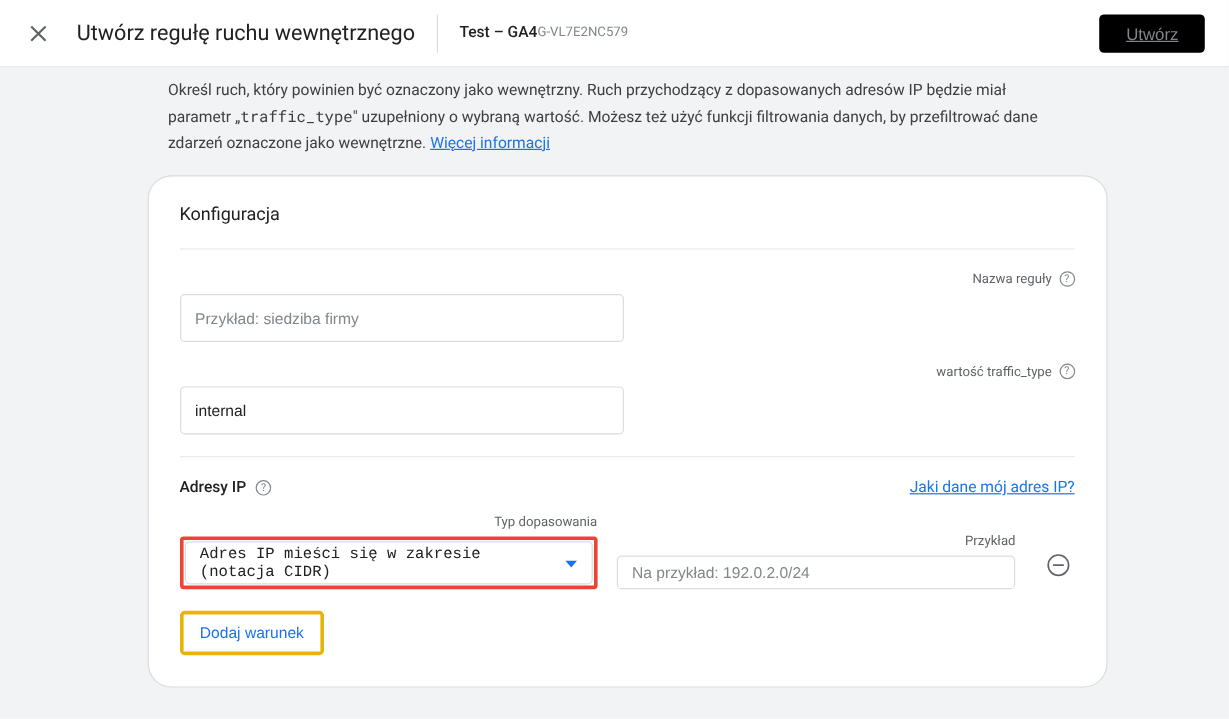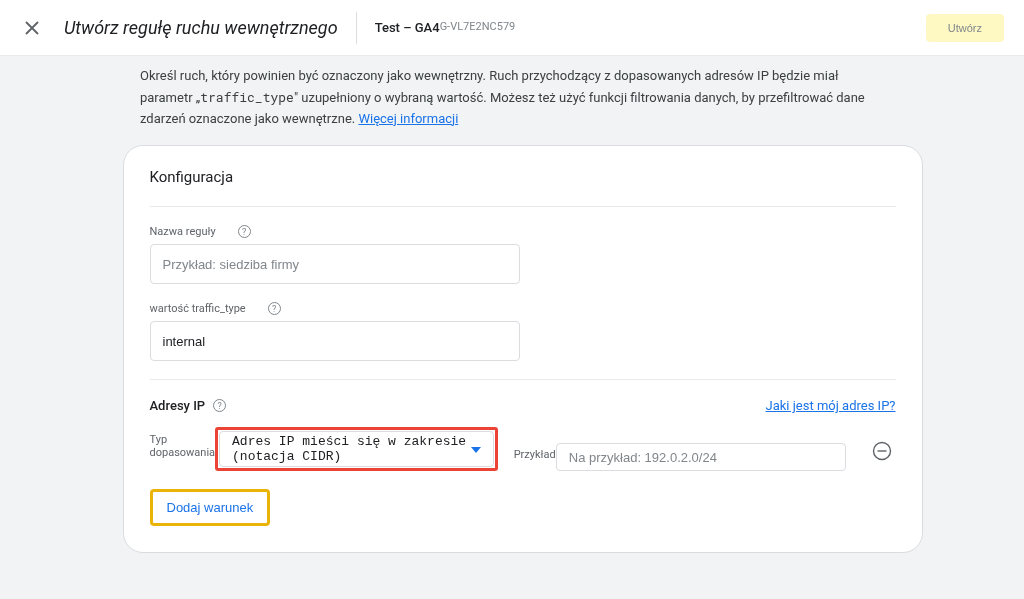--- a/index.html
+++ b/index.html
@@ -1,52 +1,52 @@
 <!DOCTYPE html>
 <html><head>
   <meta charset="utf-8">
   <style>
     * { margin: 0; padding: 0; box-sizing: border-box; }
     body { font-family: 'Google Sans', Roboto, Arial, sans-serif; background: #f1f3f4; color: #202124; width: 1024px; height: 599px; overflow: hidden; }
 
     .header { background: #fff; height: 56px; display: flex; align-items: center; padding: 0 20px; border-bottom: 1px solid #e8eaed; }
     .close-btn { width: 24px; height: 24px; display: flex; align-items: center; justify-content: center; cursor: pointer; margin-right: 20px; color: #5f6368; }
     .close-btn svg { width: 14px; height: 14px; }
-    .header-title { font-size: 18px; font-weight: 400; color: #202124; font-style: italic; }
+    .header-title { font-size: 18px; font-weight: 400; color: #202124; }
     .header-divider { width: 1px; height: 32px; background: #dadce0; margin: 0 18px; }
     .header-info { display: flex; flex-direction: row; }
     .header-info-title { font-size: 13px; font-weight: 500; color: #202124; }
     .header-info-sub { font-size: 11px; color: #80868b; }
-    .create-btn { margin-left: auto; background: #fef9c3; color: #80868b; border: none; padding: 8px 22px; font-size: 11px; border-radius: 4px; cursor: pointer; font-weight: 500; }
+    .create-btn { margin-left: auto; background: #000000; color: #80868b; border: none; padding: 8px 22px; font-size: 14px; border-radius: 4px; cursor: pointer; font-weight: 500; text-decoration: underline; }
 
     .content { padding: 10px 0 0 0; display: flex; flex-direction: column; align-items: center; }
 
     .description { max-width: 800px; padding: 0 28px 16px 28px; font-size: 13px; color: #3c4043; line-height: 1.6; }
     .description .code { font-family: 'Roboto Mono', monospace; }
     .description .link { color: #1a73e8; text-decoration: underline; cursor: pointer; }
 
     .card { background: #fff; border: 1px solid #dadce0; border-radius: 20px; width: 800px; padding: 22px 26px 26px 26px; margin-left: 21px; }
     .card-title { font-size: 15px; font-weight: 400; color: #202124; margin-bottom: 20px; }
 
     .hr { border: none; border-top: 1px solid #e8eaed; margin: 0 0 18px 0; }
 
-    .field-label { font-size: 11px; color: #5f6368; margin-bottom: 6px; display: flex; align-items: center; gap: 22px; }
+    .field-label { font-size: 11px; color: #5f6368; margin-bottom: 6px; display: flex; align-items: center; gap: 6px; justify-content: flex-end; }
     .help-icon { width: 13px; height: 13px; border: 1px solid #80868b; border-radius: 50%; display: inline-flex; align-items: center; justify-content: center; font-size: 9px; color: #80868b; }
 
     .text-input { width: 370px; height: 40px; border: 1px solid #dadce0; border-radius: 4px; padding: 0 12px; font-size: 13px; color: #202124; outline: none; }
     .text-input::placeholder { color: #80868b; }
     .field-group { margin-bottom: 18px; }
 
     .section-header { display: flex; align-items: center; justify-content: space-between; margin-bottom: 14px; }
     .section-title-row { display: flex; align-items: center; gap: 8px; }
     .section-title { font-size: 13px; font-weight: 500; color: #202124; }
     .section-link { font-size: 13px; color: #1a73e8; text-decoration: underline; cursor: pointer; }
 
     .row { display: flex; gap: 16px; align-items: flex-end; }
-    .col { display: flex; flex-direction: row; }
+    .col { display: flex; flex-direction: column; }
     .col-match { width: 358px; }
     .col-value { width: 342px; }
 
     .select-wrapper { position: relative; border: 3px solid #eb4335; border-radius: 3px; padding: 1px; font-family: Liberation Mono, monospace; }
     .select-box { height: 36px; border: 1px solid #dadce0; border-radius: 4px; display: flex; align-items: center; padding: 0 12px; cursor: pointer; justify-content: space-between; background: #fff; }
     .select-text { font-size: 13px; color: #202124; }
     .select-arrow svg { width: 10px; height: 6px; }
 
     .value-input { width: 100%; height: 28px; border: 1px solid #dadce0; border-radius: 4px; padding: 0 12px; font-size: 13px; color: #202124; outline: none; }
     .value-input::placeholder { color: #80868b; }
@@ -99,21 +99,21 @@
       <input class="text-input" type="text" value="internal" style="">
     </div>
 
     <hr class="hr">
 
     <div class="section-header">
       <div class="section-title-row">
         <span class="section-title">Adresy IP</span>
         <span class="help-icon">?</span>
       </div>
-      <span class="section-link">Jaki jest mój adres IP?</span>
+      <span class="section-link">Jaki dane mój adres IP?</span>
     </div>
 
     <div class="row">
       <div class="col col-match">
         <div class="field-label">Typ dopasowania</div>
         <div class="select-wrapper">
           <div class="select-box">
             <span class="select-text">Adres IP mieści się w zakresie (notacja CIDR)</span>
             <span class="select-arrow">
               <svg viewBox="0 0 10 6">

